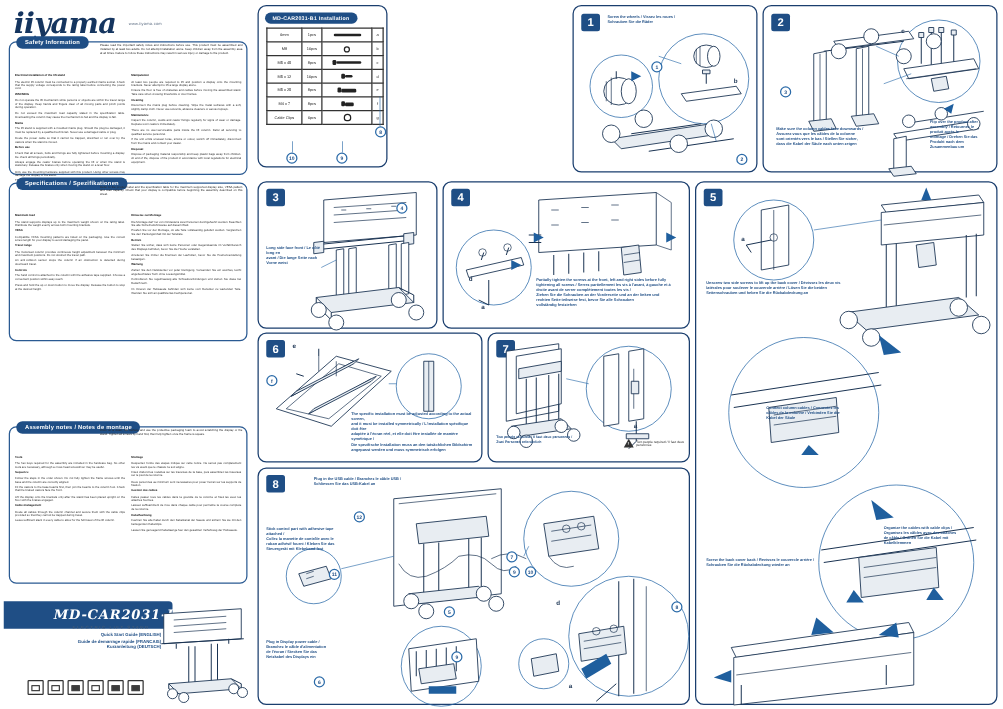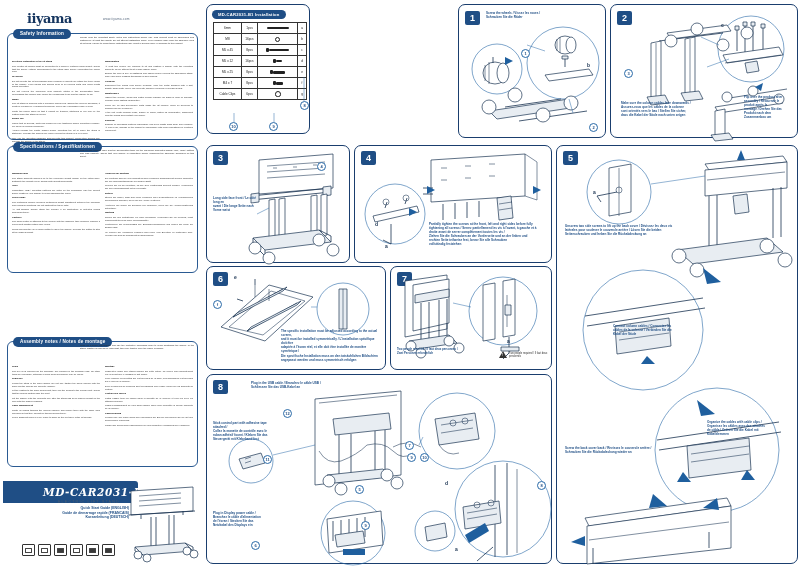--- a/index.html
+++ b/index.html
@@ -18,26 +18,26 @@
     border-radius: 7px;
     background: #fff;
   }
 
   
   .leftcol { position: absolute; left: 3px; top: 3px; width: 199px; height: 561px; }
 
   .brand { position: absolute; left: 8px; top: 6px; width: 150px; height: 22px; }
   .brand-logo {
     font-family: "DejaVu Serif", serif;
+    font-style: italic;
     font-weight: bold;
-    font-size: 13px;
+    font-size: 23px;
     color: #15355f;
     letter-spacing: -0.5px;
     line-height: 19px;
-    margin-left: 16px;
   }
   .brand-tag {
     position: absolute; left: 92px; top: 8px;
     font-size: 3.2px; color: #5a6b80; letter-spacing: .2px;
   }
 
   .sec {
     position: absolute;
     border: 1px solid #2a5a92;
     border-radius: 6px;

